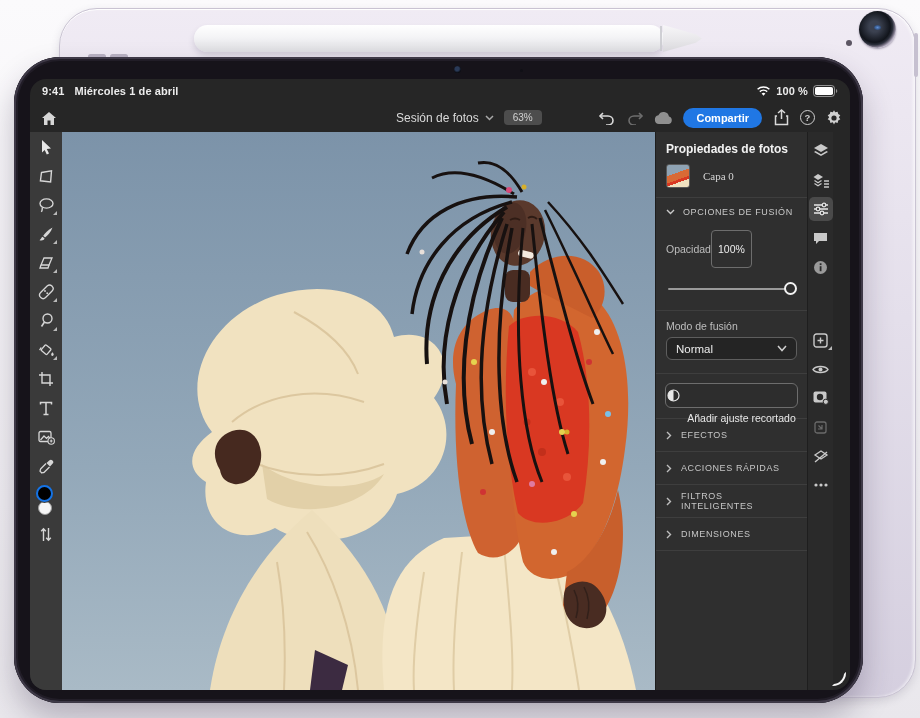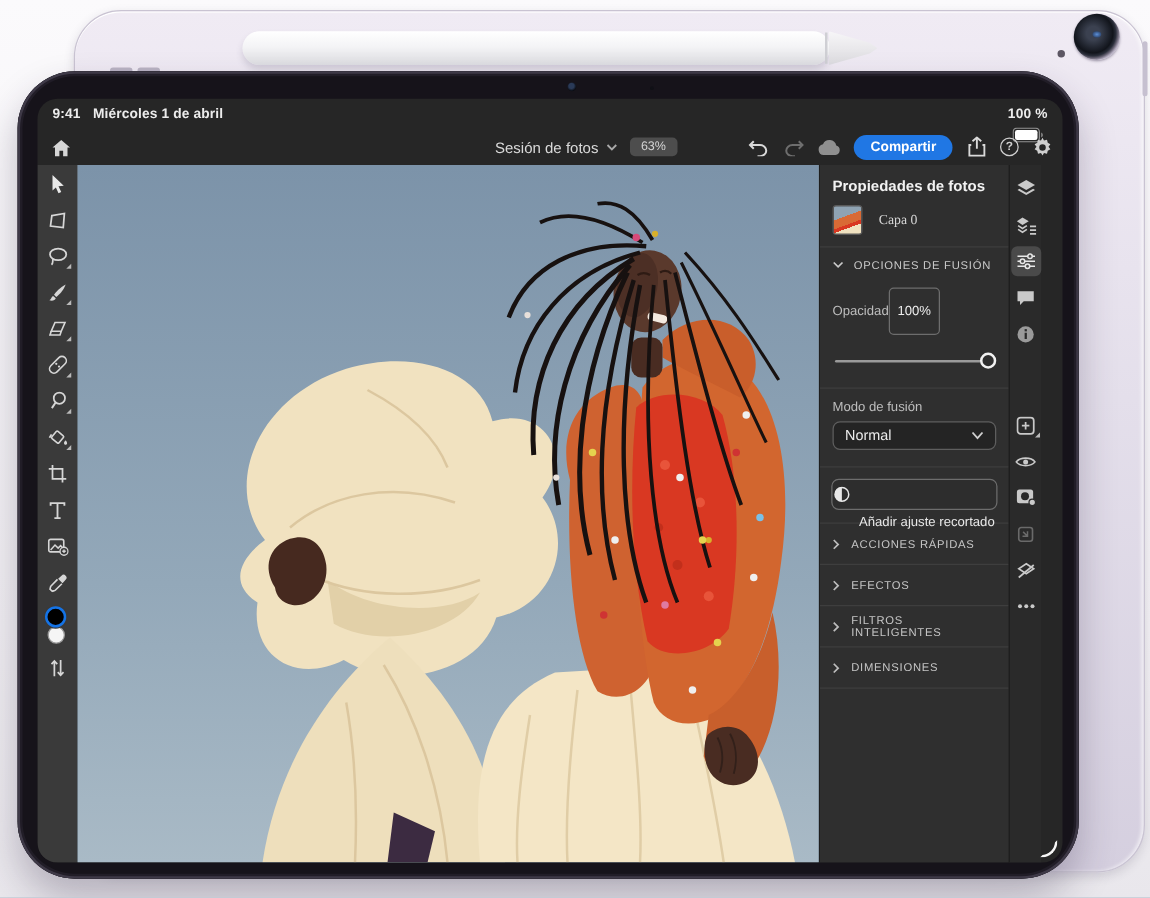--- a/index.html
+++ b/index.html
@@ -40,21 +40,21 @@
   .front-sensor { position:absolute; left:506px; top:12px; width:3px; height:3px; border-radius:50%; background:#101016; }
 
   
   .screen { position:absolute; left:16px; top:22px; width:820px; height:611px; border-radius:16px;
     background:#262626; overflow:hidden; display:flex; flex-direction:column; }
 
   
   .statusbar { height:24px; display:flex; align-items:center; padding:0 12px; color:#ececec;
     font-size:11px; font-weight:bold; letter-spacing:.1px; flex:none; }
   .statusbar .date { margin-left:10px; }
-  .statusbar .right { margin-left:auto; display:flex; align-items:center; gap:5px;flex-direction:column; }
+  .statusbar .right { margin-left:auto; display:flex; align-items:center; gap:5px; }
   .statusbar svg { display:block; }
 
   
   .topbar { height:29px; position:relative; display:flex; align-items:center; flex:none; }
   .home-btn { position:absolute; left:8px; top:4px; width:22px; height:22px; display:flex; align-items:center; justify-content:center; }
   .center-cluster { position:absolute; left:366px; top:0; height:29px; display:flex; align-items:center; gap:10px; }
   .doc-title { color:#d9d9d9; font-size:12px; display:flex; align-items:center; gap:6px; }
   .zoom-badge { background:#4d4d4d; color:#d3d3d3; font-size:10px; padding:2px 9px; border-radius:4px; }
   .right-cluster { position:absolute; right:6px; top:0; height:29px; display:flex; align-items:center; gap:9px; }
   .tb-icon { width:20px; height:20px; display:flex; align-items:center; justify-content:center; }
@@ -440,27 +440,27 @@
                 </svg>
               <span class="lbl">Añadir ajuste recortado</span>
             </div>
           </div>
           <div class="divider"></div>
 
           <div class="collapse-row">
             <svg width="6" height="9" viewBox="0 0 6 9">
                 <path d="M1 1 L4.5 4.5 L1 8" stroke="#bdbdbd" stroke-width="1.4" fill="none"></path>
               </svg>
-            <span class="caps">ACCIONES RÁPIDAS</span>
+            <span class="caps">EFECTOS</span>
           </div>
           <div class="collapse-row">
             <svg width="6" height="9" viewBox="0 0 6 9">
                 <path d="M1 1 L4.5 4.5 L1 8" stroke="#bdbdbd" stroke-width="1.4" fill="none"></path>
               </svg>
-            <span class="caps">EFECTOS</span>
+            <span class="caps">ACCIONES RÁPIDAS</span>
           </div>
           <div class="collapse-row">
             <svg width="6" height="9" viewBox="0 0 6 9">
                 <path d="M1 1 L4.5 4.5 L1 8" stroke="#bdbdbd" stroke-width="1.4" fill="none"></path>
               </svg>
             <span class="caps">FILTROS INTELIGENTES</span>
           </div>
           <div class="collapse-row">
             <svg width="6" height="9" viewBox="0 0 6 9">
                 <path d="M1 1 L4.5 4.5 L1 8" stroke="#bdbdbd" stroke-width="1.4" fill="none"></path>

